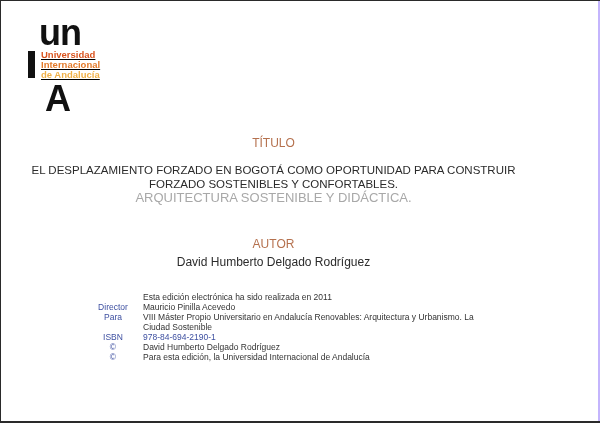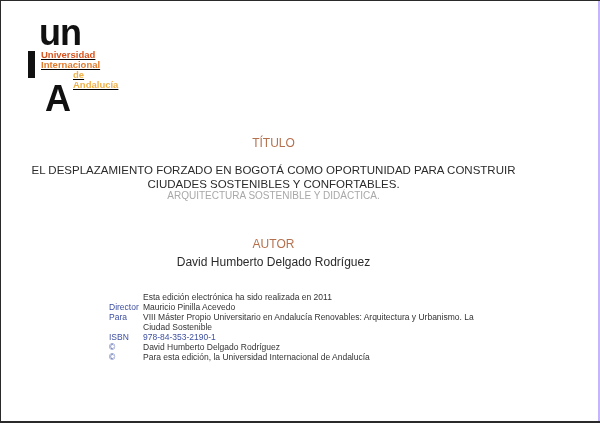--- a/index.html
+++ b/index.html
@@ -23,31 +23,31 @@
     position: absolute; left: 44px; top: 80px; font-size: 36px; font-weight: bold;
     color: #111; line-height: 36px;
   }
   .logo .uni-lines {
     position: absolute; left: 40px; top: 49px; font-size: 9.5px; font-weight: bold;
     line-height: 10px;
     text-decoration: underline;
   }
   .logo .l1 { color: #d9531e; }
   .logo .l2 { color: #e37a2b; }
-  .logo .l3 { color: #f0b048; margin-left: 32px; }
+  .logo .l3 { color: #f0b048; }
   .center { position: absolute; left: 0; width: 545px; text-align: center; }
   .label-title { top: 135px; font-size: 12px; color: #b5714e; }
   .main-title { top: 162px; font-size: 11.5px; color: #2b2b2b; line-height: 14px; }
-  .subtitle { top: 189px; font-size: 10px; color: #a8a8a8; }
+  .subtitle { top: 189px; font-size: 13px; color: #a8a8a8; }
   .label-author { top: 228px; font-size: 12px; color: #b5714e; margin-top: 8px; }
   .author { top: 254px; font-size: 12px; color: #2b2b2b; font-weight: normal; }
   .meta { position: absolute; left: 0; top: 291px; font-size: 8.5px; line-height: 10px; }
   .meta .row { position: relative; height: 10px; }
   .meta .k {
-    position: absolute; left: 108px; width: 44px; text-align: left; color: #3d4fa0;
+    position: absolute; left: 90px; width: 44px; text-align: center; color: #3d4fa0;
   }
   .meta .v { position: absolute; left: 142px; color: #333; white-space: nowrap; }
   .meta .v.blue { color: #3d4fa0; }
 </style>
 </head>
 <body>
 
 <div class="page">
   <div class="logo">
     <div class="un">un</div>
@@ -56,21 +56,21 @@
       <div class="l1">Universidad</div>
       <div class="l2">Internacional</div>
       <div class="l3">de Andalucía</div>
     </div>
     <div class="a">A</div>
   </div>
 
   <div class="center label-title">TÍTULO</div>
   <div class="center main-title">
     <div>EL DESPLAZAMIENTO FORZADO EN BOGOTÁ COMO OPORTUNIDAD PARA CONSTRUIR</div>
-    <div>CIUDADES SOSTENIBLES Y CONFORTABLES.</div>
+    <div>FORZADO SOSTENIBLES Y CONFORTABLES.</div>
   </div>
   <div class="center subtitle">ARQUITECTURA SOSTENIBLE Y DIDÁCTICA.</div>
 
   <div class="center label-author">AUTOR</div>
   <div class="center author">David Humberto Delgado Rodríguez</div>
 
   <div class="meta">
     <div class="row">
       <span class="k"></span>
       <span class="v">Esta edición electrónica ha sido realizada en 2011</span>
@@ -82,21 +82,21 @@
     <div class="row">
       <span class="k">Para</span>
       <span class="v">VIII Máster Propio Universitario en Andalucía Renovables: Arquitectura y Urbanismo. La</span>
     </div>
     <div class="row">
       <span class="k"></span>
       <span class="v">Ciudad Sostenible</span>
     </div>
     <div class="row">
       <span class="k">ISBN</span>
-      <span class="v blue">978-84-353-2190-1</span>
+      <span class="v blue">978-84-694-2190-1</span>
     </div>
     <div class="row">
       <span class="k">©</span>
       <span class="v">David Humberto Delgado Rodríguez</span>
     </div>
     <div class="row">
       <span class="k">©</span>
       <span class="v">Para esta edición, la Universidad Internacional de Andalucía</span>
     </div>
   </div>

